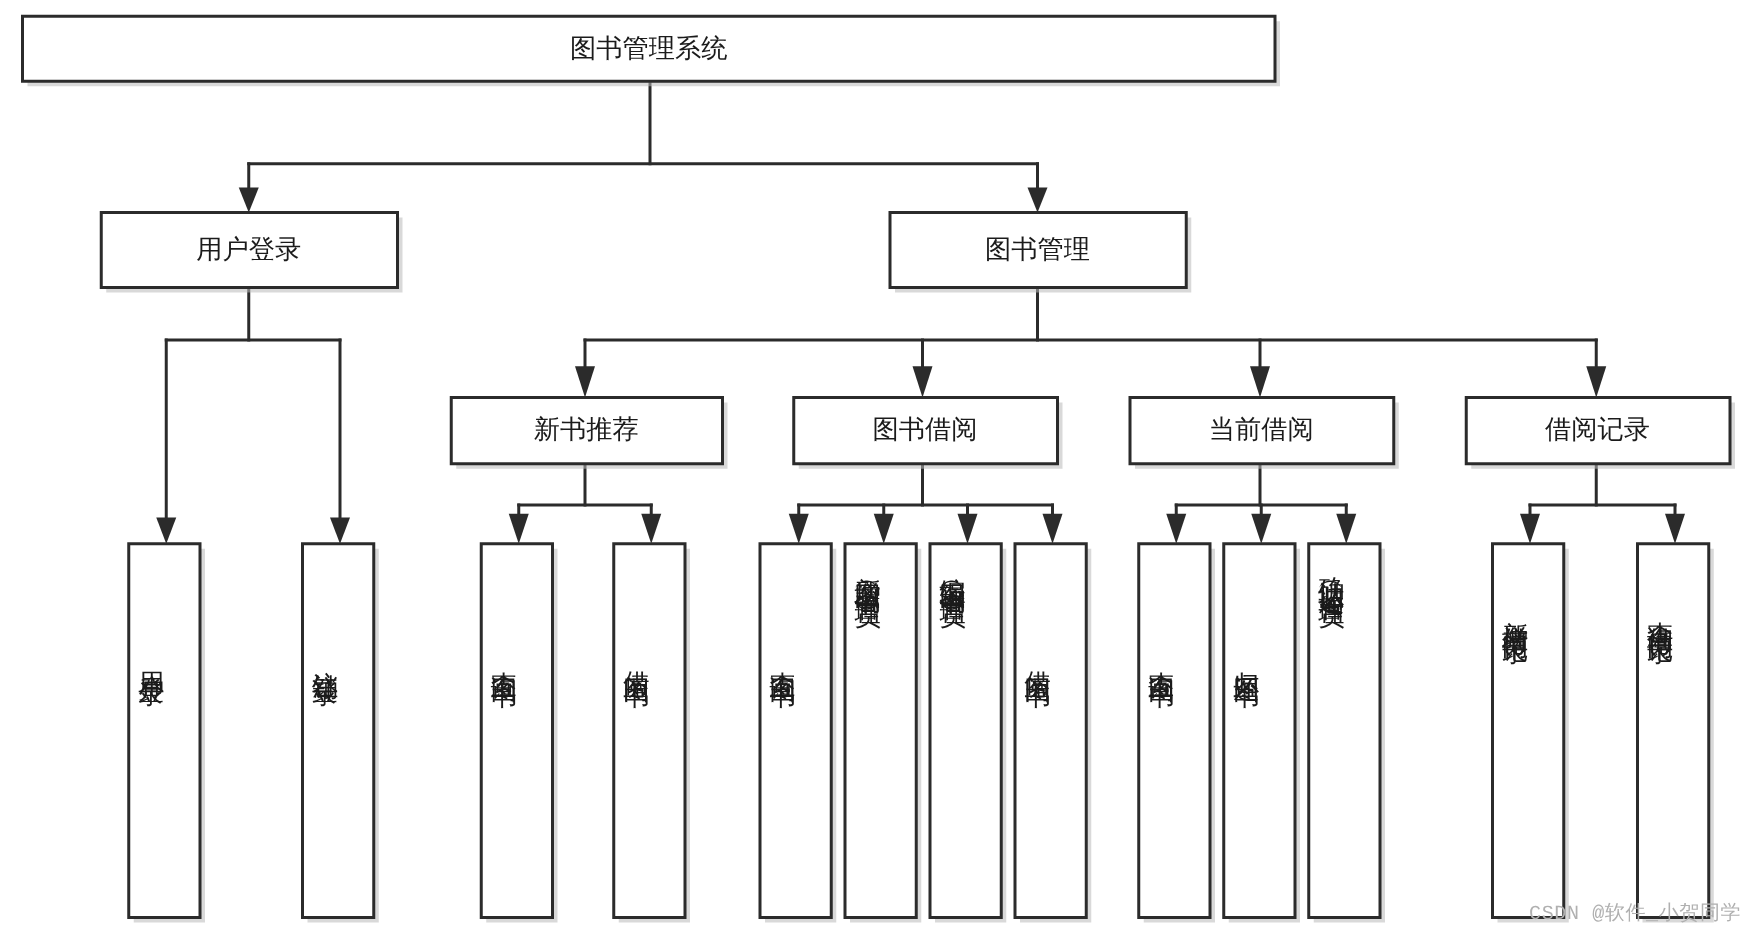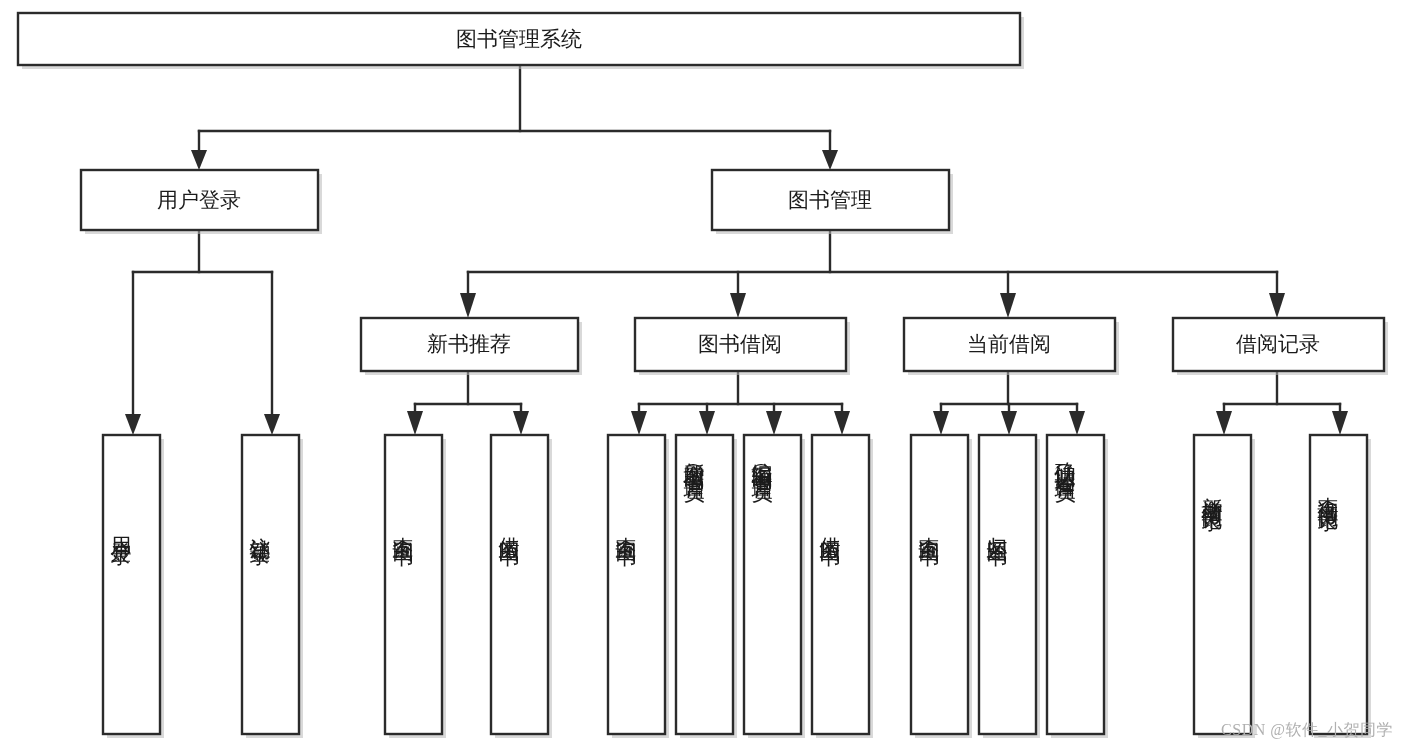--- a/index.html
+++ b/index.html
@@ -62,21 +62,21 @@
     letter-spacing: 3px;
     line-height: 1;
     white-space: nowrap;
     user-select: none;
     pointer-events: none;
   }
   .watermark {
     position: absolute;
     right: 12px;
     bottom: 6px;
-    font-family: Liberation Serif, serif;
+    font-family: Liberation Mono, monospace;
     font-size: 16px;
     color: #b0b0b0;
     letter-spacing: 0.5px;
     user-select: none;
     margin-left: 36px;
   }
 </style>
 </head>
 <body>
 

